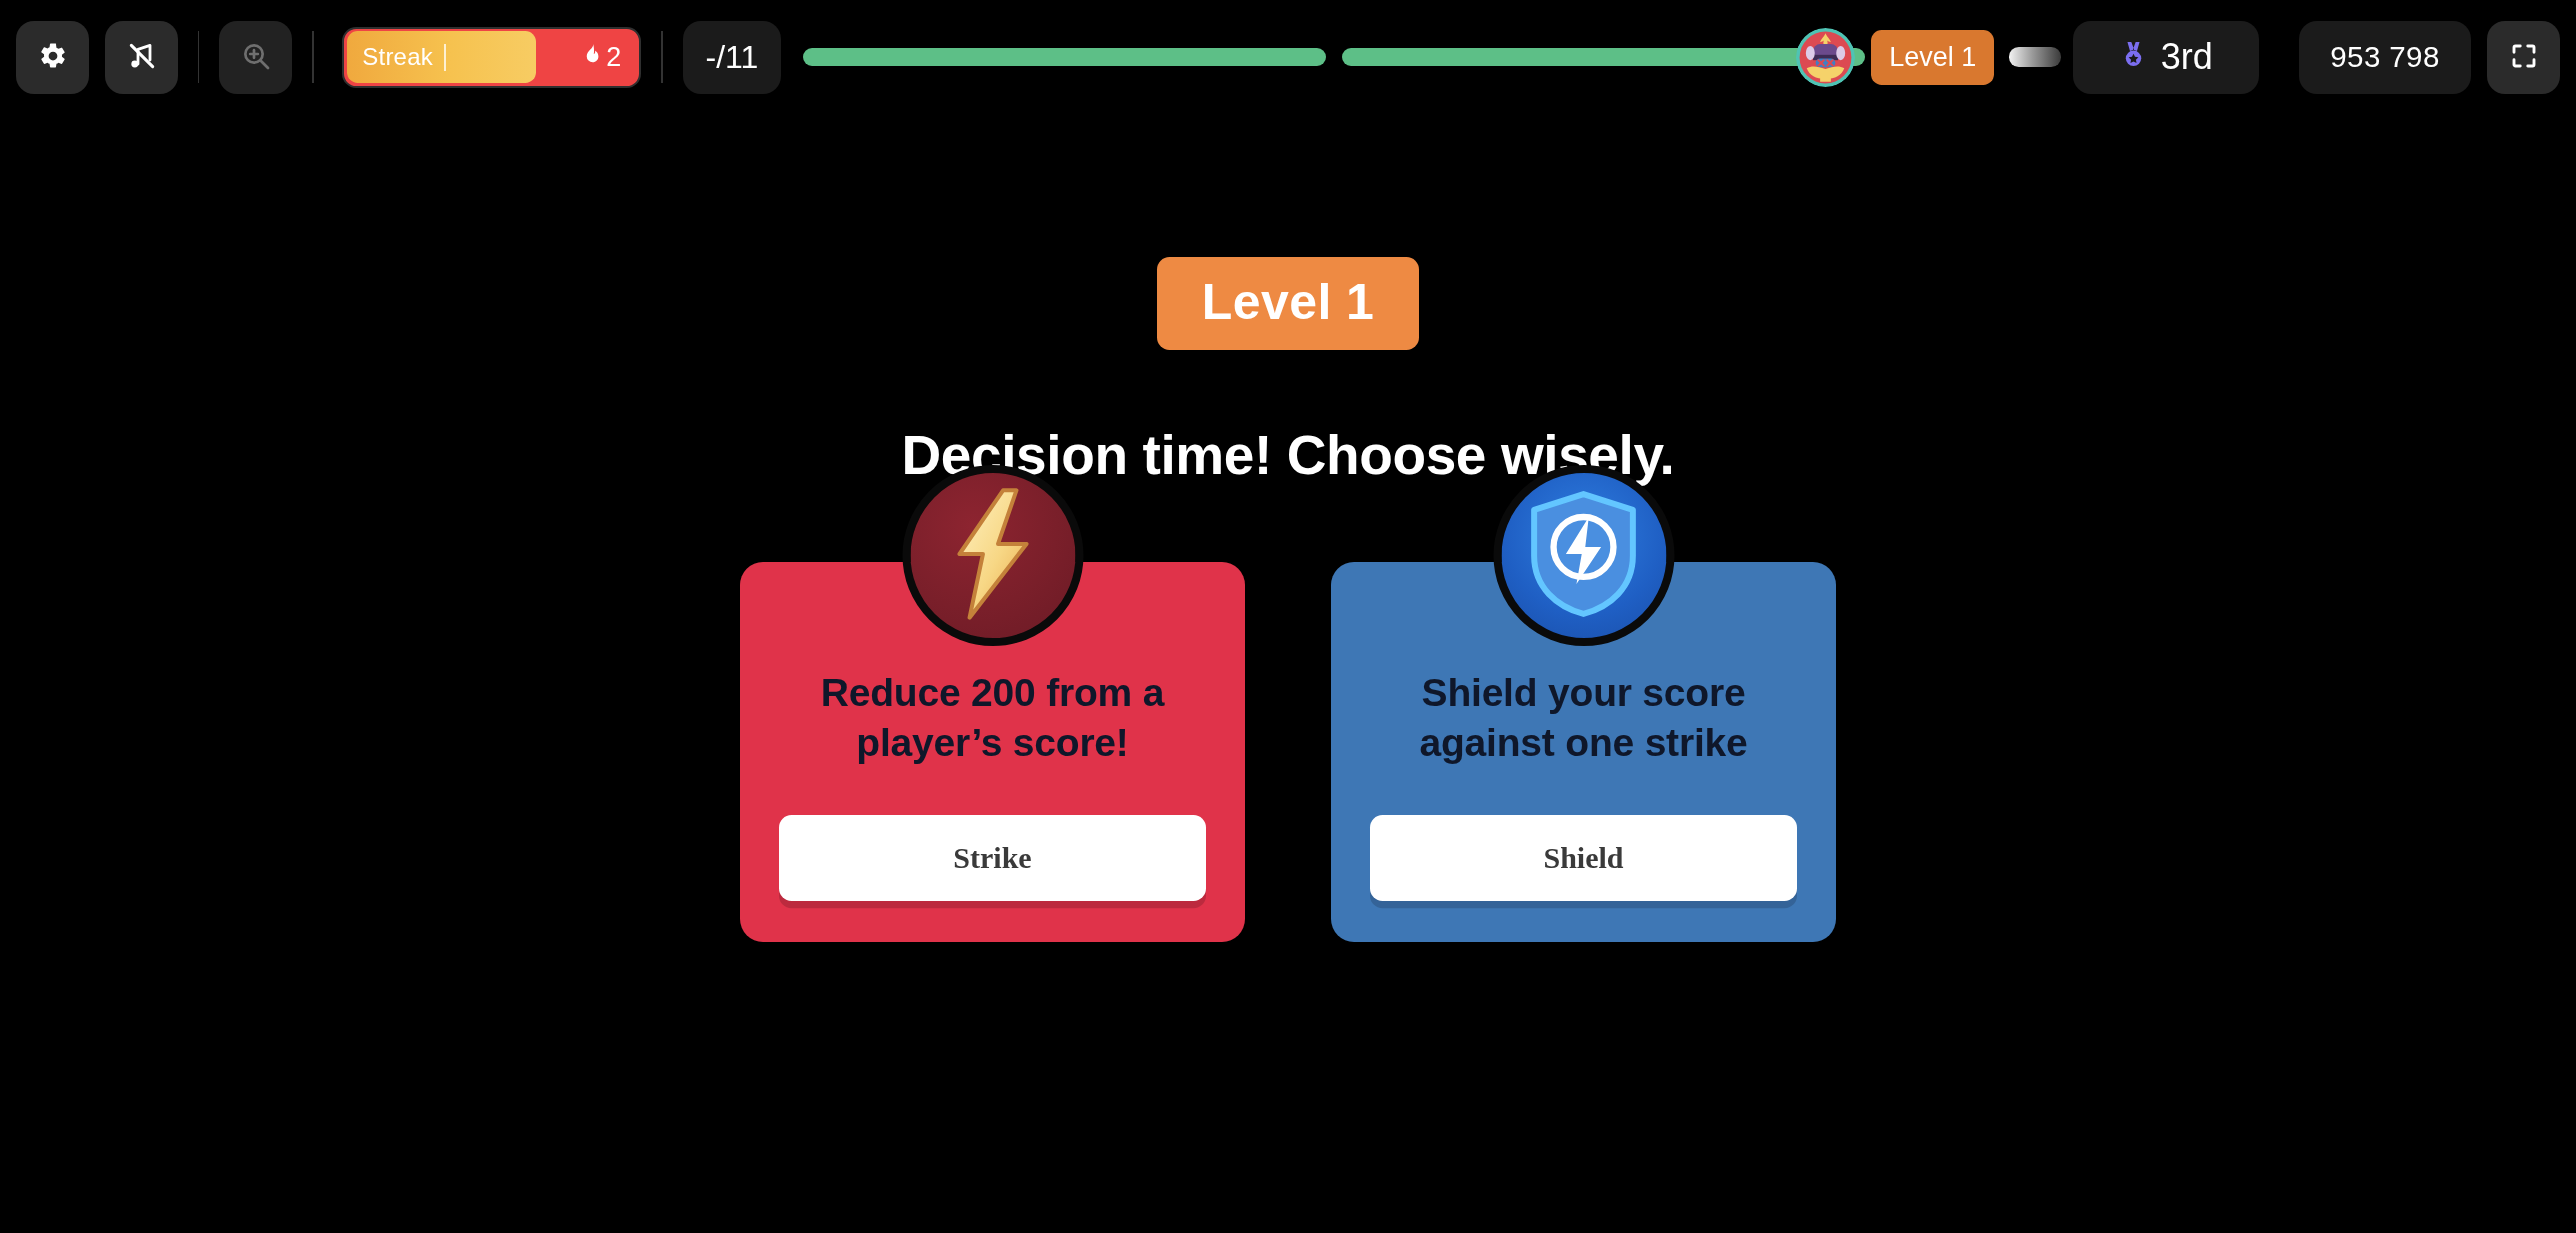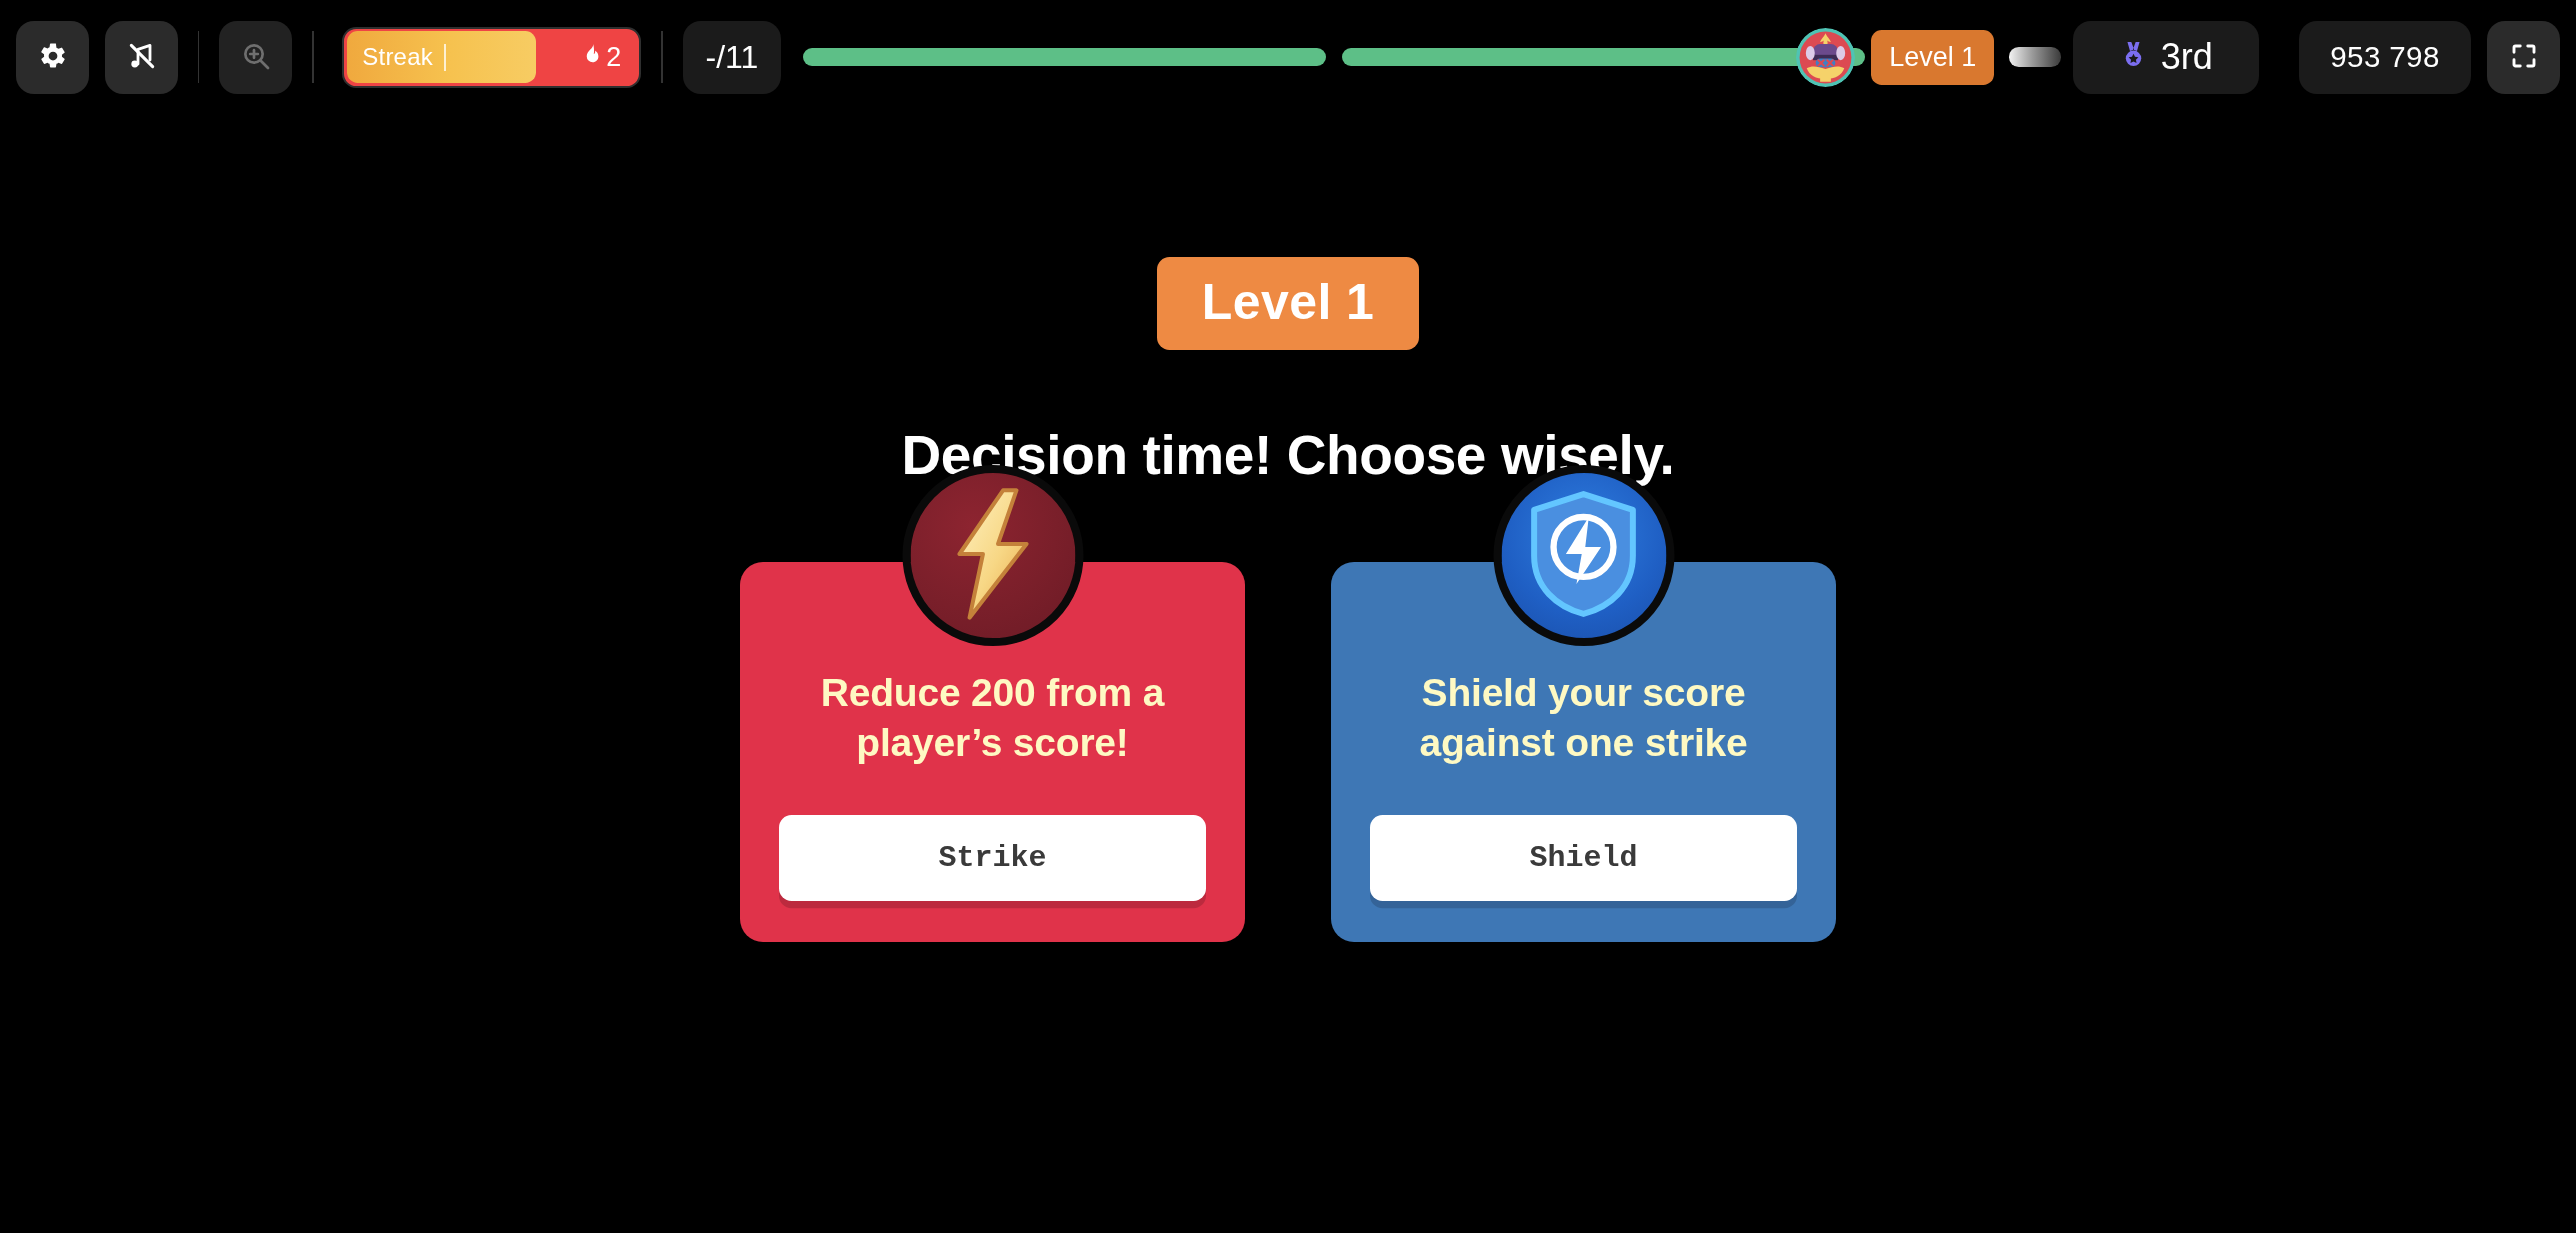--- a/index.html
+++ b/index.html
@@ -234,21 +234,21 @@
     justify-content: center;
   }
   .emblem-strike {
     background: radial-gradient(circle at 38% 32%, #8d2430 0%, #7a1f2a 55%, #6b1a25 100%);
   }
   .emblem-shield {
     background: radial-gradient(circle at 50% 38%, #2f7ee0 0%, #1f5fc4 60%, #1a4ea8 100%);
   }
 
   .card-desc {
-    color: #fef9c3;
+    color: #0f172a;
     font-size: 39px;
     font-weight: 700;
     text-align: center;
     line-height: 1.28;
     letter-spacing: -0.2px;
   }
 
   .card-action {
     margin-top: 47px;
     width: 100%;
@@ -257,21 +257,21 @@
     border-radius: 12.5px;
     box-shadow: 0 7.2px 0 rgba(0,0,0,0.16);
     color: #3a3a3a;
     font-size: 30px;
     font-weight: 700;
     display: flex;
     align-items: center;
     justify-content: center;
     border: none;
     cursor: pointer;
-    font-family: Liberation Mono, monospace;
+    font-family: Liberation Serif, serif;
   }
 </style>
 </head>
 <body>
 
 <div class="toolbar">
 
   <div class="icon-btn">
     <span>
       <svg width="30" height="30" viewBox="0 0 24 24" fill="#ffffff">

